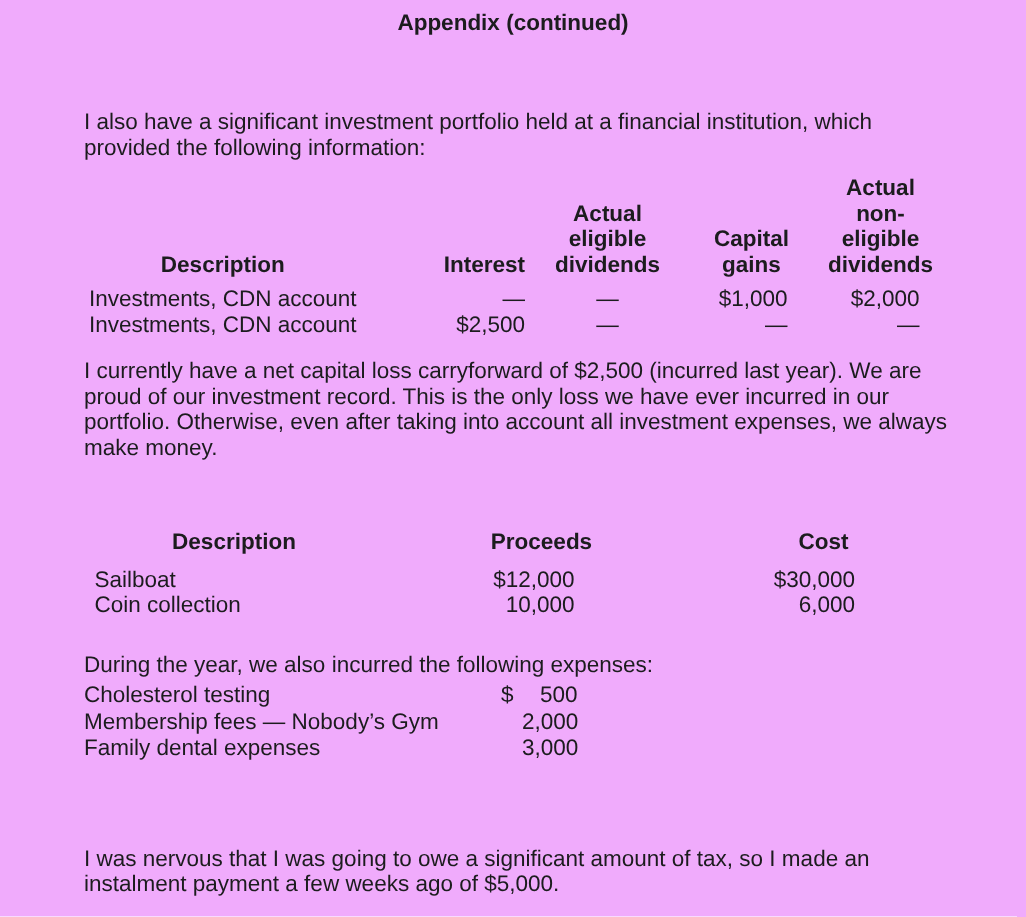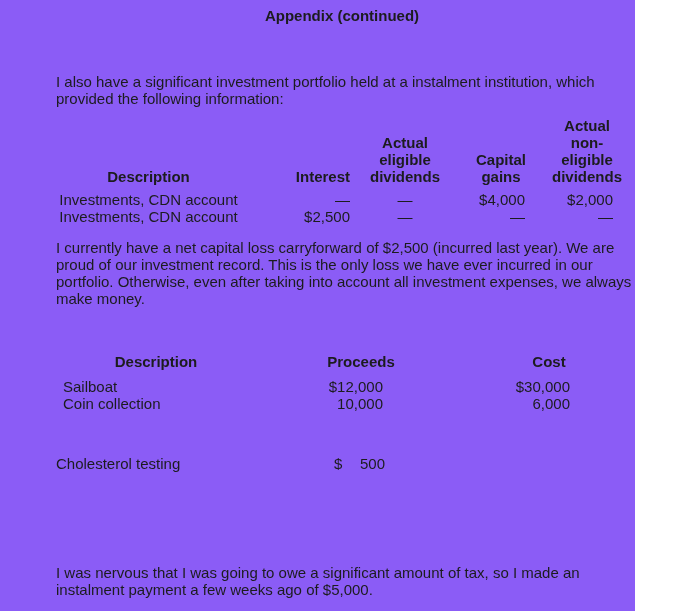--- a/index.html
+++ b/index.html
@@ -2,23 +2,23 @@
 <html><head>
 <meta charset="utf-8">
 <style>
   html, body {
     margin: 0;
     padding: 0;
     background: #ffffff;
   }
   .page {
     position: relative;
-    width: 635px;
+    width: 684px;
     height: 611px;
-    background: #8b5cf6;
+    background: #f0abfc;
     color: #1c1c1e;
     font-family: "Liberation Sans", "DejaVu Sans", sans-serif;
     font-size: 15px;
     line-height: 17px;
     overflow: hidden;
   }
   .heading {
     position: absolute;
     left: 0;
     width: 684px;
@@ -69,21 +69,21 @@
   .tbl-expenses td.c-amount { text-align: right; margin-left: 44px; }
 </style>
 </head>
 <body>
 
 <div class="page">
 
   <div class="heading" style="top:7px;">Appendix (continued)</div>
 
 
-  <div class="para" style="top:73px;">I also have a significant investment portfolio held at a instalment institution, which
+  <div class="para" style="top:73px;">I also have a significant investment portfolio held at a financial institution, which
 provided the following information:</div>
 
   <table class="tbl-invest">
     <colgroup>
       <col style="width:185px">
         <col style="width:111px">
         <col style="width:106px">
         <col style="width:86px">
         <col style="width:86px">
     </colgroup>
@@ -100,21 +100,21 @@
 non-
 eligible
 dividends</th>
       </tr>
     </thead>
     <tbody>
       <tr>
         <td class="c-desc">Investments, CDN account</td>
         <td class="c-interest">—</td>
         <td class="c-eligible">—</td>
-        <td class="c-capital">$4,000</td>
+        <td class="c-capital">$1,000</td>
         <td class="c-noneligible">$2,000</td>
       </tr>
       <tr>
         <td class="c-desc">Investments, CDN account</td>
         <td class="c-interest">$2,500</td>
         <td class="c-eligible">—</td>
         <td class="c-capital">—</td>
         <td class="c-noneligible">—</td>
       </tr>
     </tbody>
@@ -146,32 +146,43 @@
         <td class="c-cost">$30,000</td>
       </tr>
       <tr>
         <td class="c-desc">Coin collection</td>
         <td class="c-proceeds">10,000</td>
         <td class="c-cost">6,000</td>
       </tr>
     </tbody>
   </table>
 
+  <div class="para" style="top:435px;">During the year, we also incurred the following expenses:</div>
 
   <table class="tbl-expenses">
     <colgroup>
       <col style="width:278px">
         <col style="width:14px">
         <col style="width:37px">
     </colgroup>
     <tbody>
       <tr>
         <td class="c-label">Cholesterol testing</td>
         <td class="c-currency">$</td>
         <td class="c-amount">500</td>
       </tr>
+      <tr>
+        <td class="c-label">Membership fees — Nobody’s Gym</td>
+        <td class="c-currency"></td>
+        <td class="c-amount">2,000</td>
+      </tr>
+      <tr>
+        <td class="c-label">Family dental expenses</td>
+        <td class="c-currency"></td>
+        <td class="c-amount">3,000</td>
+      </tr>
     </tbody>
   </table>
 
   <div class="para" style="top:564px;">I was nervous that I was going to owe a significant amount of tax, so I made an
 instalment payment a few weeks ago of $5,000.</div>
 
 </div>
 
 </body></html>

